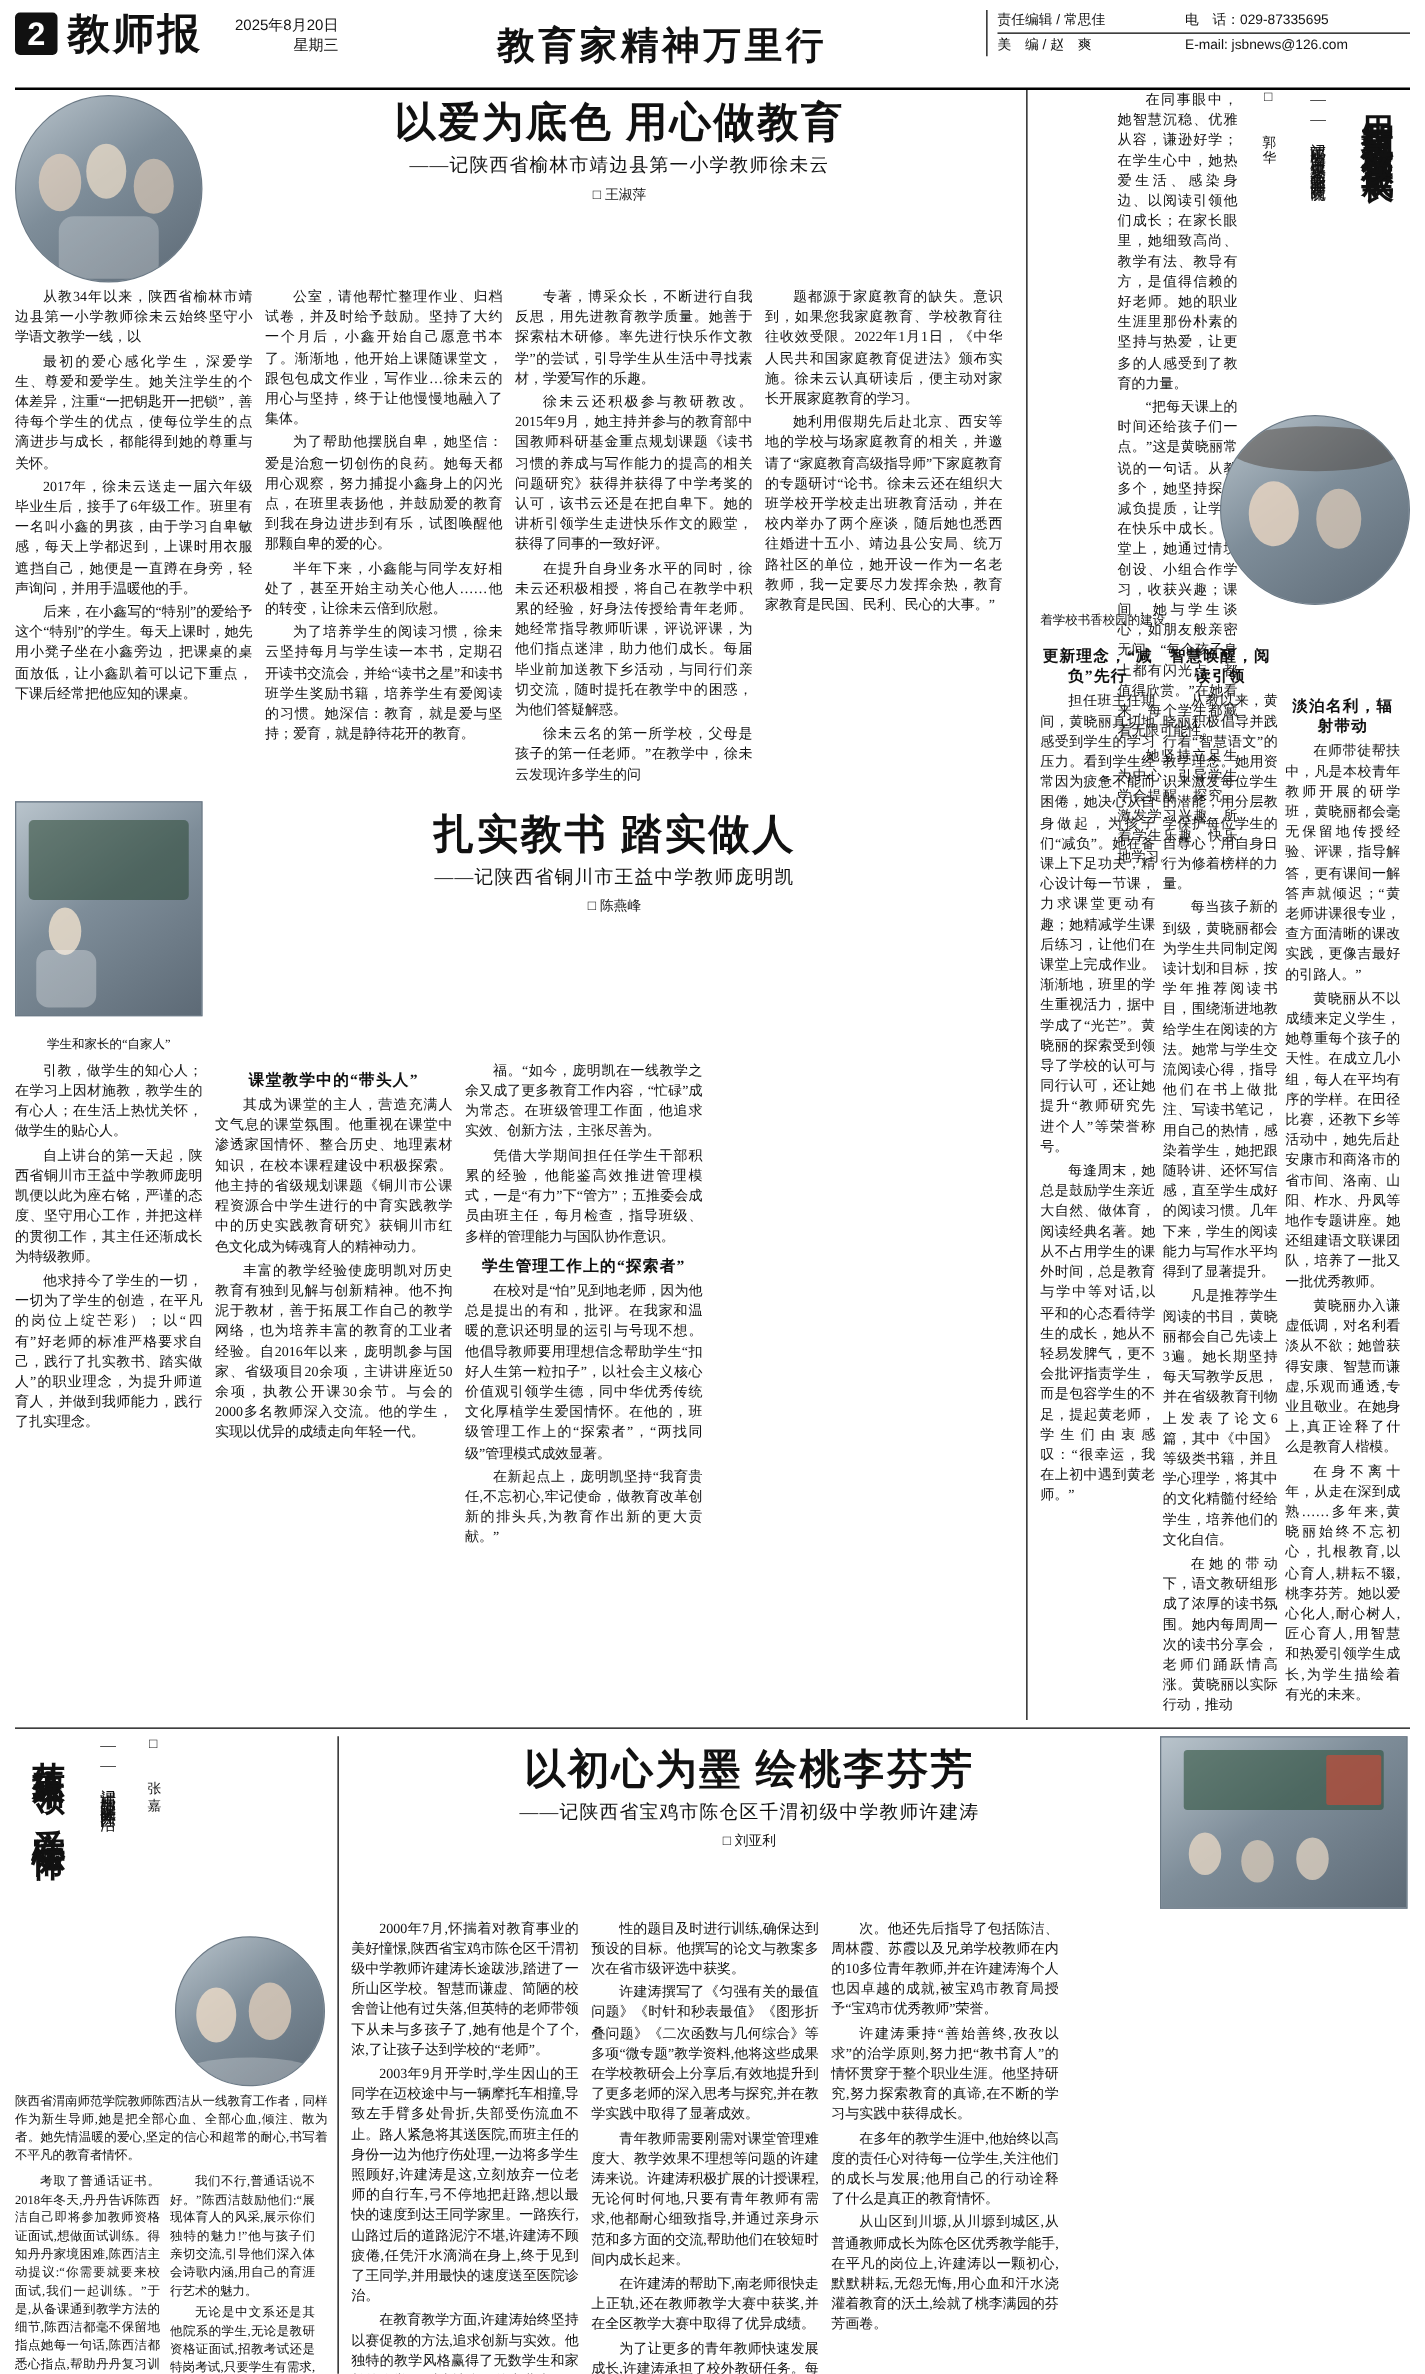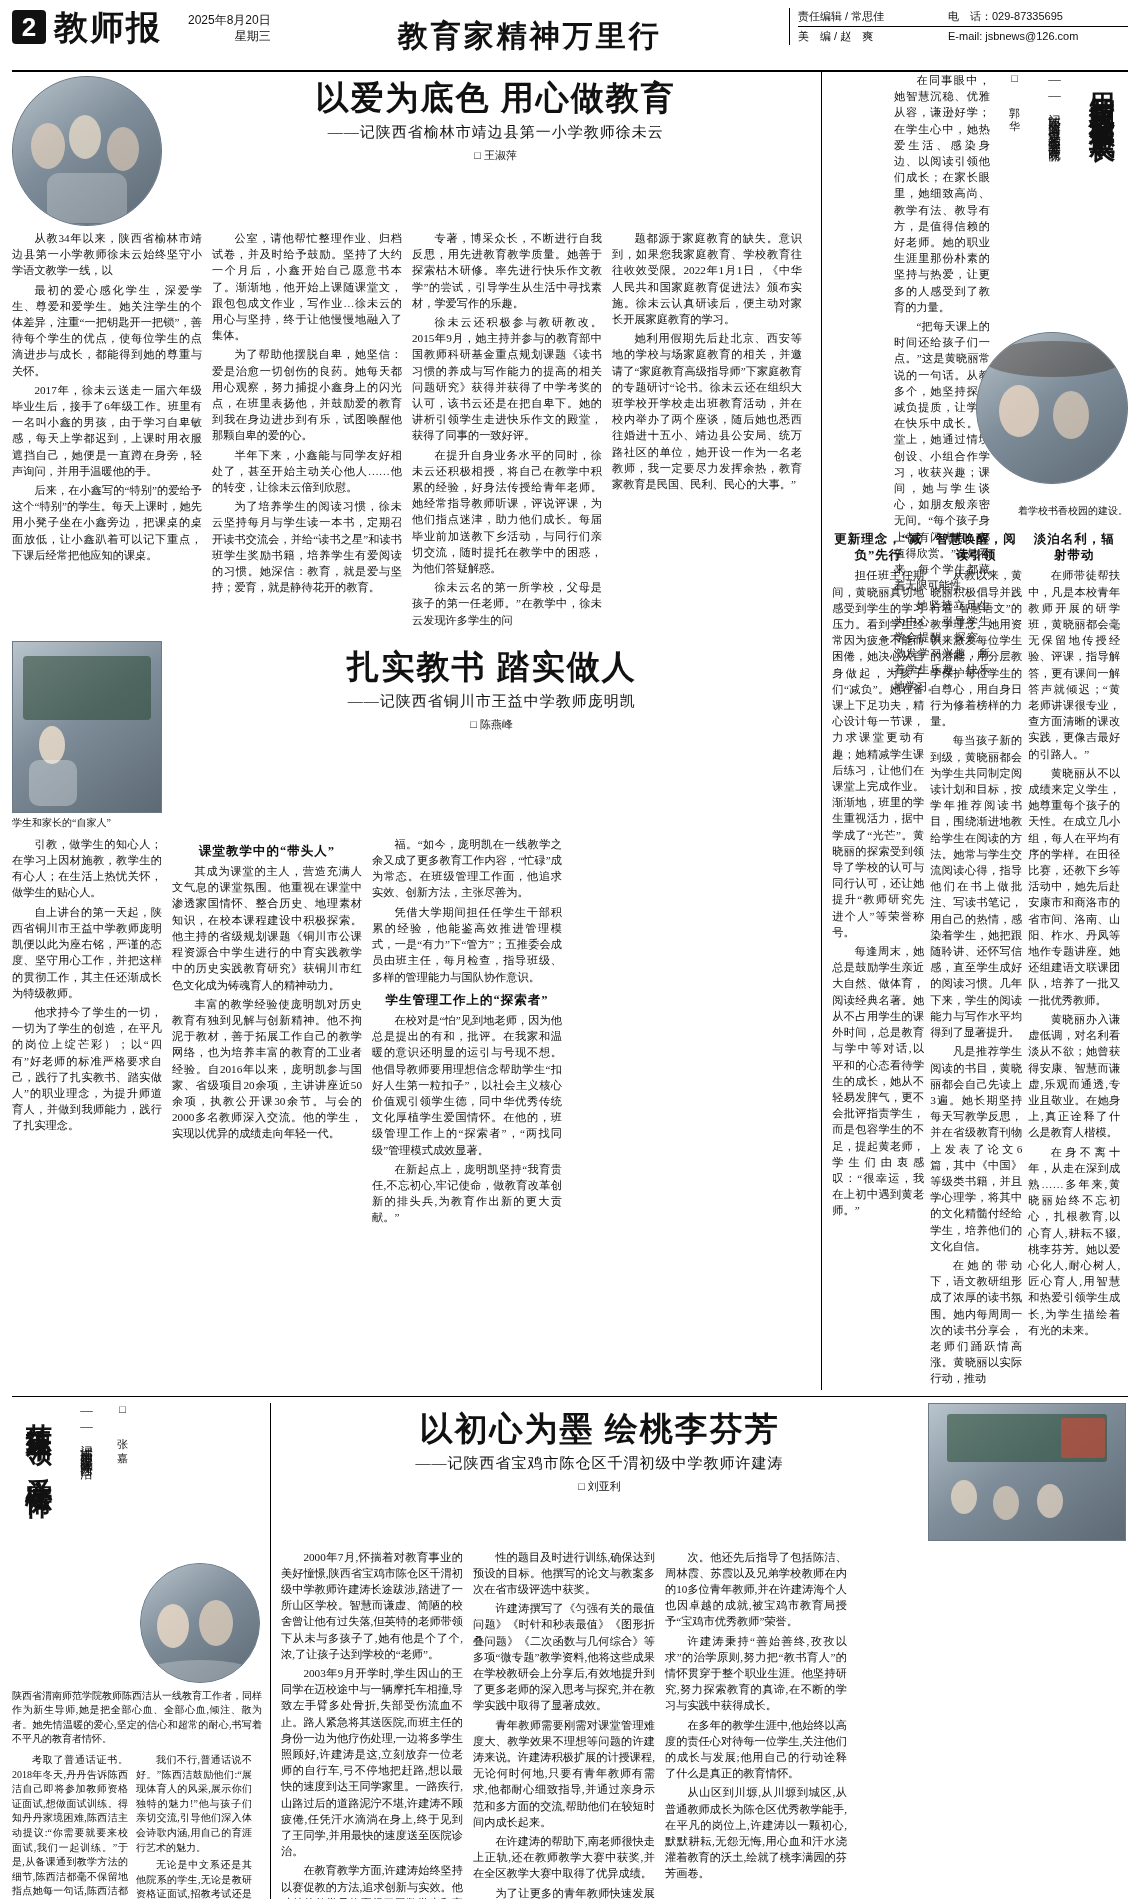--- a/index.html
+++ b/index.html
@@ -48,21 +48,21 @@
   .subhead{font-size:15px;text-align:center;margin:2px 0 6px;letter-spacing:1px;}
   .byline{text-align:center;font-size:11px;margin:2px 0 6px;font-family:"Liberation Sans",sans-serif;}
   .sect-title{font-size:12.5px;font-weight:bold;text-align:center;margin:7px 0 4px;letter-spacing:1px;}
   .photo{
     background:#8d9aa6;position:relative;overflow:hidden;border:1px solid #6c7a86;
   }
   .photo.round{border-radius:50%;}
   .photo .g1{position:absolute;left:0;top:0;right:0;bottom:0;
     background:linear-gradient(145deg,#b9c4cc 0%,#7e8d99 45%,#5d6a76 100%);}
   .photo .f{position:absolute;border-radius:50%;background:rgba(255,255,255,.35);}
-  .cap{font-size:10px;text-align:left;line-height:14px;margin-top:3px;}
+  .cap{font-size:10px;text-align:center;line-height:14px;margin-top:16px;}
 
   
   .vert{
     writing-mode:vertical-rl;text-orientation:upright;
     font-weight:bold;letter-spacing:4px;
   }
 
   
   .top{display:flex;}
   .top-left{width:810px;}
@@ -225,36 +225,36 @@
 
       <div style="display:flex;justify-content:flex-end;margin-top:-170px;">
         <div class="photo round" style="width:150px;height:150px;">
           <div class="g1"></div>
           <div class="f" style="left:22px;top:52px;width:40px;height:52px;background:rgba(235,215,195,.8)"></div>
           <div class="f" style="left:76px;top:58px;width:36px;height:48px;background:rgba(225,205,185,.7)"></div>
           <div class="f" style="left:6px;top:8px;width:140px;height:36px;background:rgba(70,60,50,.45)"></div>
         </div>
       </div>
 
-      <div class="cap" style="text-align:right;margin-top:20px;">着学校书香校园的建设。</div>
+      <div class="cap" style="text-align:left;margin-top:6px;">着学校书香校园的建设。</div>
 
       <div style="display:flex;margin-top:6px;">
         <div class="r-col" style="width:92px;padding-right:6px;">
           <div class="sect-title">更新理念，“减负”先行</div>
           <p>担任班主任期间，黄晓丽真切地感受到学生的学习压力。看到学生经常因为疲惫不能而困倦，她决心从自身做起，为孩子们“减负”。她在备课上下足功夫，精心设计每一节课，力求课堂更动有趣；她精减学生课后练习，让他们在课堂上完成作业。渐渐地，班里的学生重视活力，据中学成了“光芒”。黄晓丽的探索受到领导了学校的认可与同行认可，还让她提升“教师研究先进个人”等荣誉称号。</p>
           <p>每逢周末，她总是鼓励学生亲近大自然、做体育，阅读经典名著。她从不占用学生的课外时间，总是教育与学中等对话,以平和的心态看待学生的成长，她从不轻易发脾气，更不会批评指责学生，而是包容学生的不足，提起黄老师，学生们由衷感叹：“很幸运，我在上初中遇到黄老师。”</p>
         </div>
         <div class="r-col" style="width:92px;padding-right:6px;">
           <div class="sect-title">智慧唤醒，阅读引领</div>
           <p>从教以来，黄晓丽积极倡导并践行着“智慧语文”的教学理念。她用资识来激发每位学生的潜能，用分层教学保护每位学生的自尊心，用自身日行为修着榜样的力量。</p>
           <p>每当孩子新的到级，黄晓丽都会为学生共同制定阅读计划和目标，按学年推荐阅读书目，围绕渐进地教给学生在阅读的方法。她常与学生交流阅读心得，指导他们在书上做批注、写读书笔记，用自己的热情，感染着学生，她把跟随聆讲、还怀写信感，直至学生成好的阅读习惯。几年下来，学生的阅读能力与写作水平均得到了显著提升。</p>
           <p>凡是推荐学生阅读的书目，黄晓丽都会自己先读上3遍。她长期坚持每天写教学反思，并在省级教育刊物上发表了论文6篇，其中《中国》等级类书籍，并且学心理学，将其中的文化精髓付经给学生，培养他们的文化自信。</p>
           <p>在她的带动下，语文教研组形成了浓厚的读书氛围。她内每周周一次的读书分享会，老师们踊跃情高涨。黄晓丽以实际行动，推动</p>
         </div>
-        <div class="r-col" style="width:92px;">
+        <div class="r-col" style="width:92px;margin-top:40px;">
           <div class="sect-title">淡泊名利，辐射带动</div>
           <p>在师带徒帮扶中，凡是本校青年教师开展的研学班，黄晓丽都会毫无保留地传授经验、评课，指导解答，更有课间一解答声就倾迟；“黄老师讲课很专业，查方面清晰的课改实践，更像吉最好的引路人。”</p>
           <p>黄晓丽从不以成绩来定义学生，她尊重每个孩子的天性。在成立几小组，每人在平均有序的学样。在田径比赛，还教下乡等活动中，她先后赴安康市和商洛市的省市间、洛南、山阳、柞水、丹凤等地作专题讲座。她还组建语文联课团队，培养了一批又一批优秀教师。</p>
           <p>黄晓丽办入谦虚低调，对名利看淡从不欲；她曾获得安康、智慧而谦虚,乐观而通透,专业且敬业。在她身上,真正诠释了什么是教育人楷模。</p>
           <p>在身不离十年，从走在深到成熟……多年来,黄晓丽始终不忘初心，扎根教育,以心育人,耕耘不辍,桃李芬芳。她以爱心化人,耐心树人,匠心育人,用智慧和热爱引领学生成长,为学生描绘着有光的未来。</p>
         </div>
       </div>
     </div>
   </div>
 

